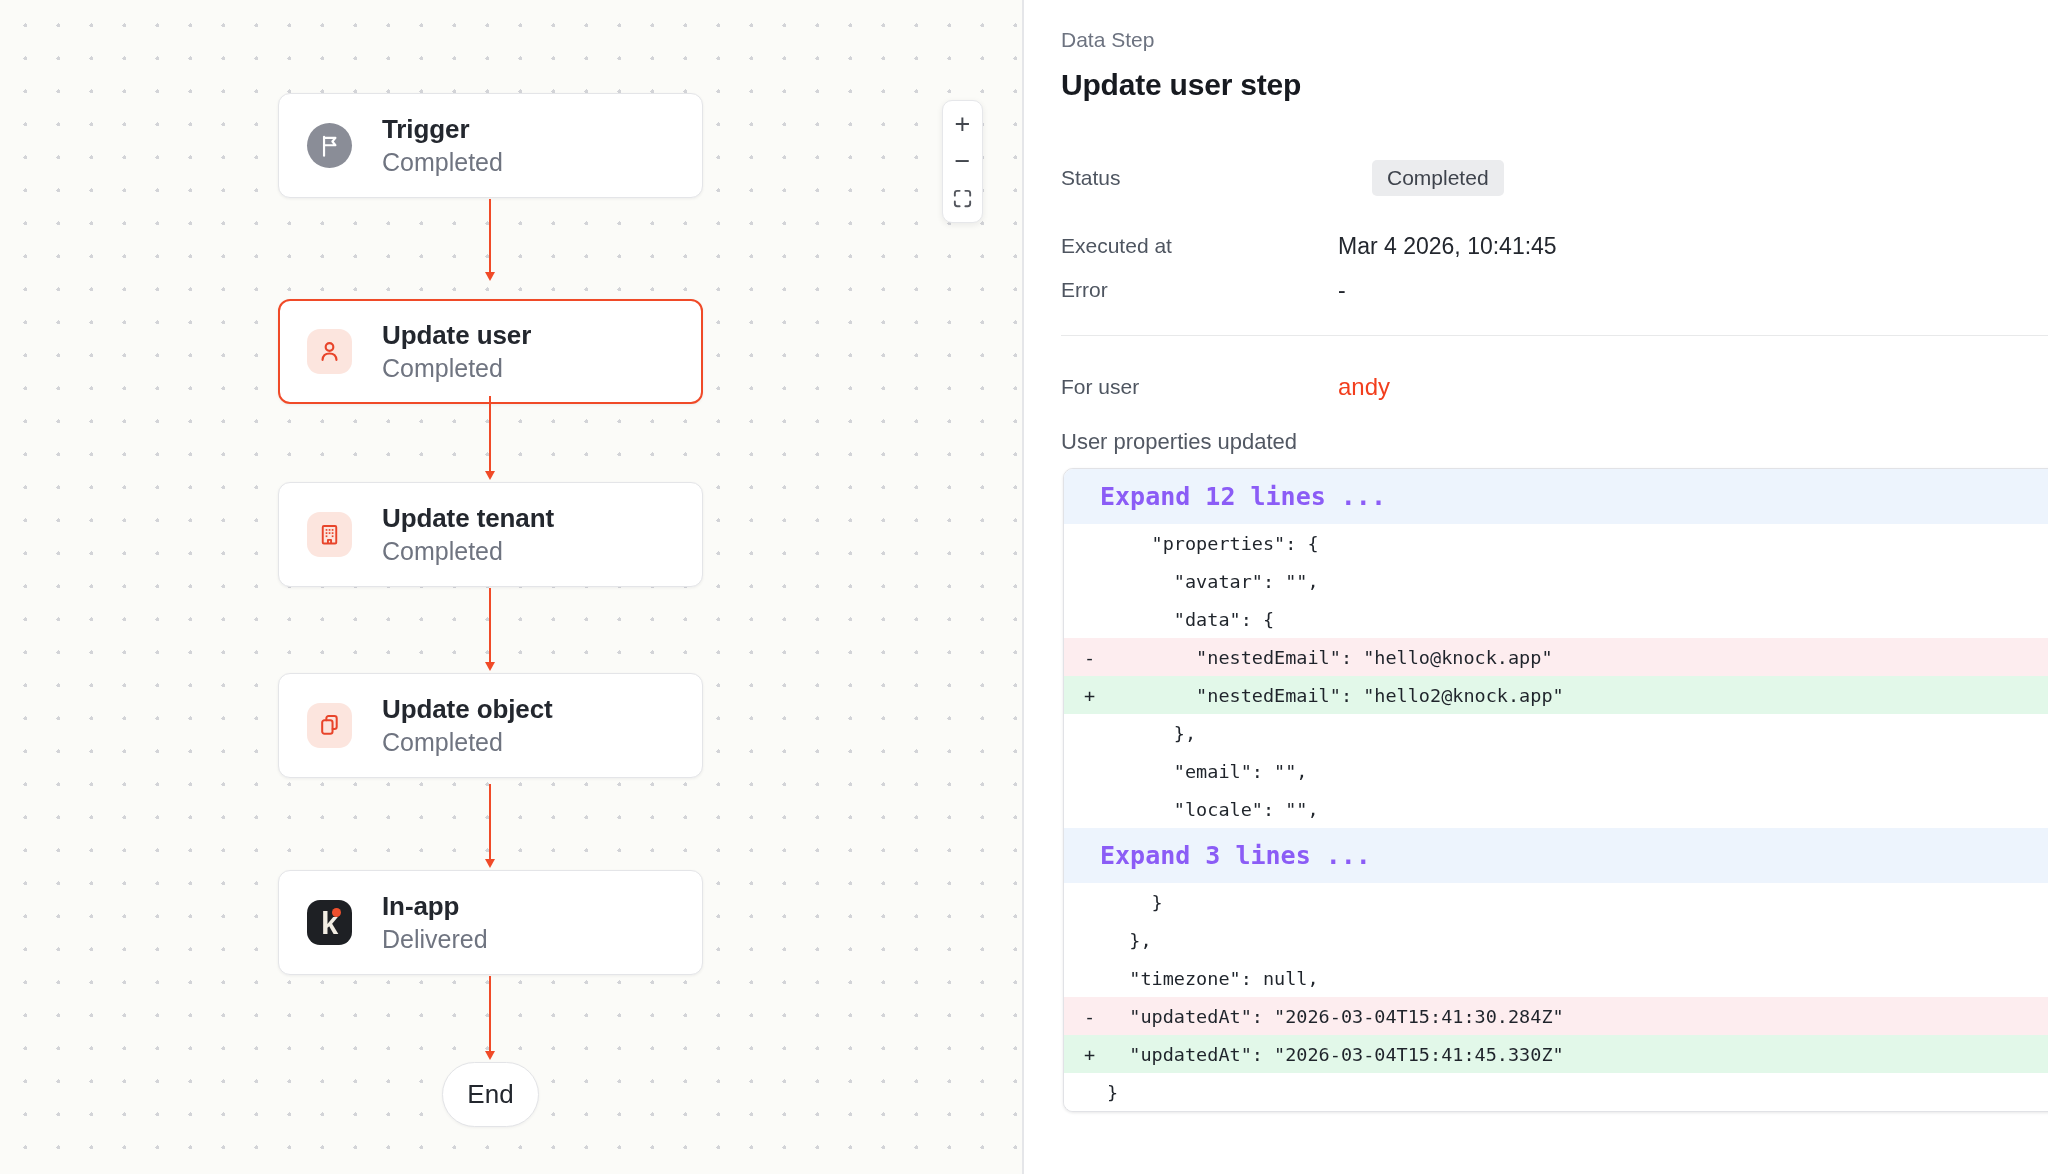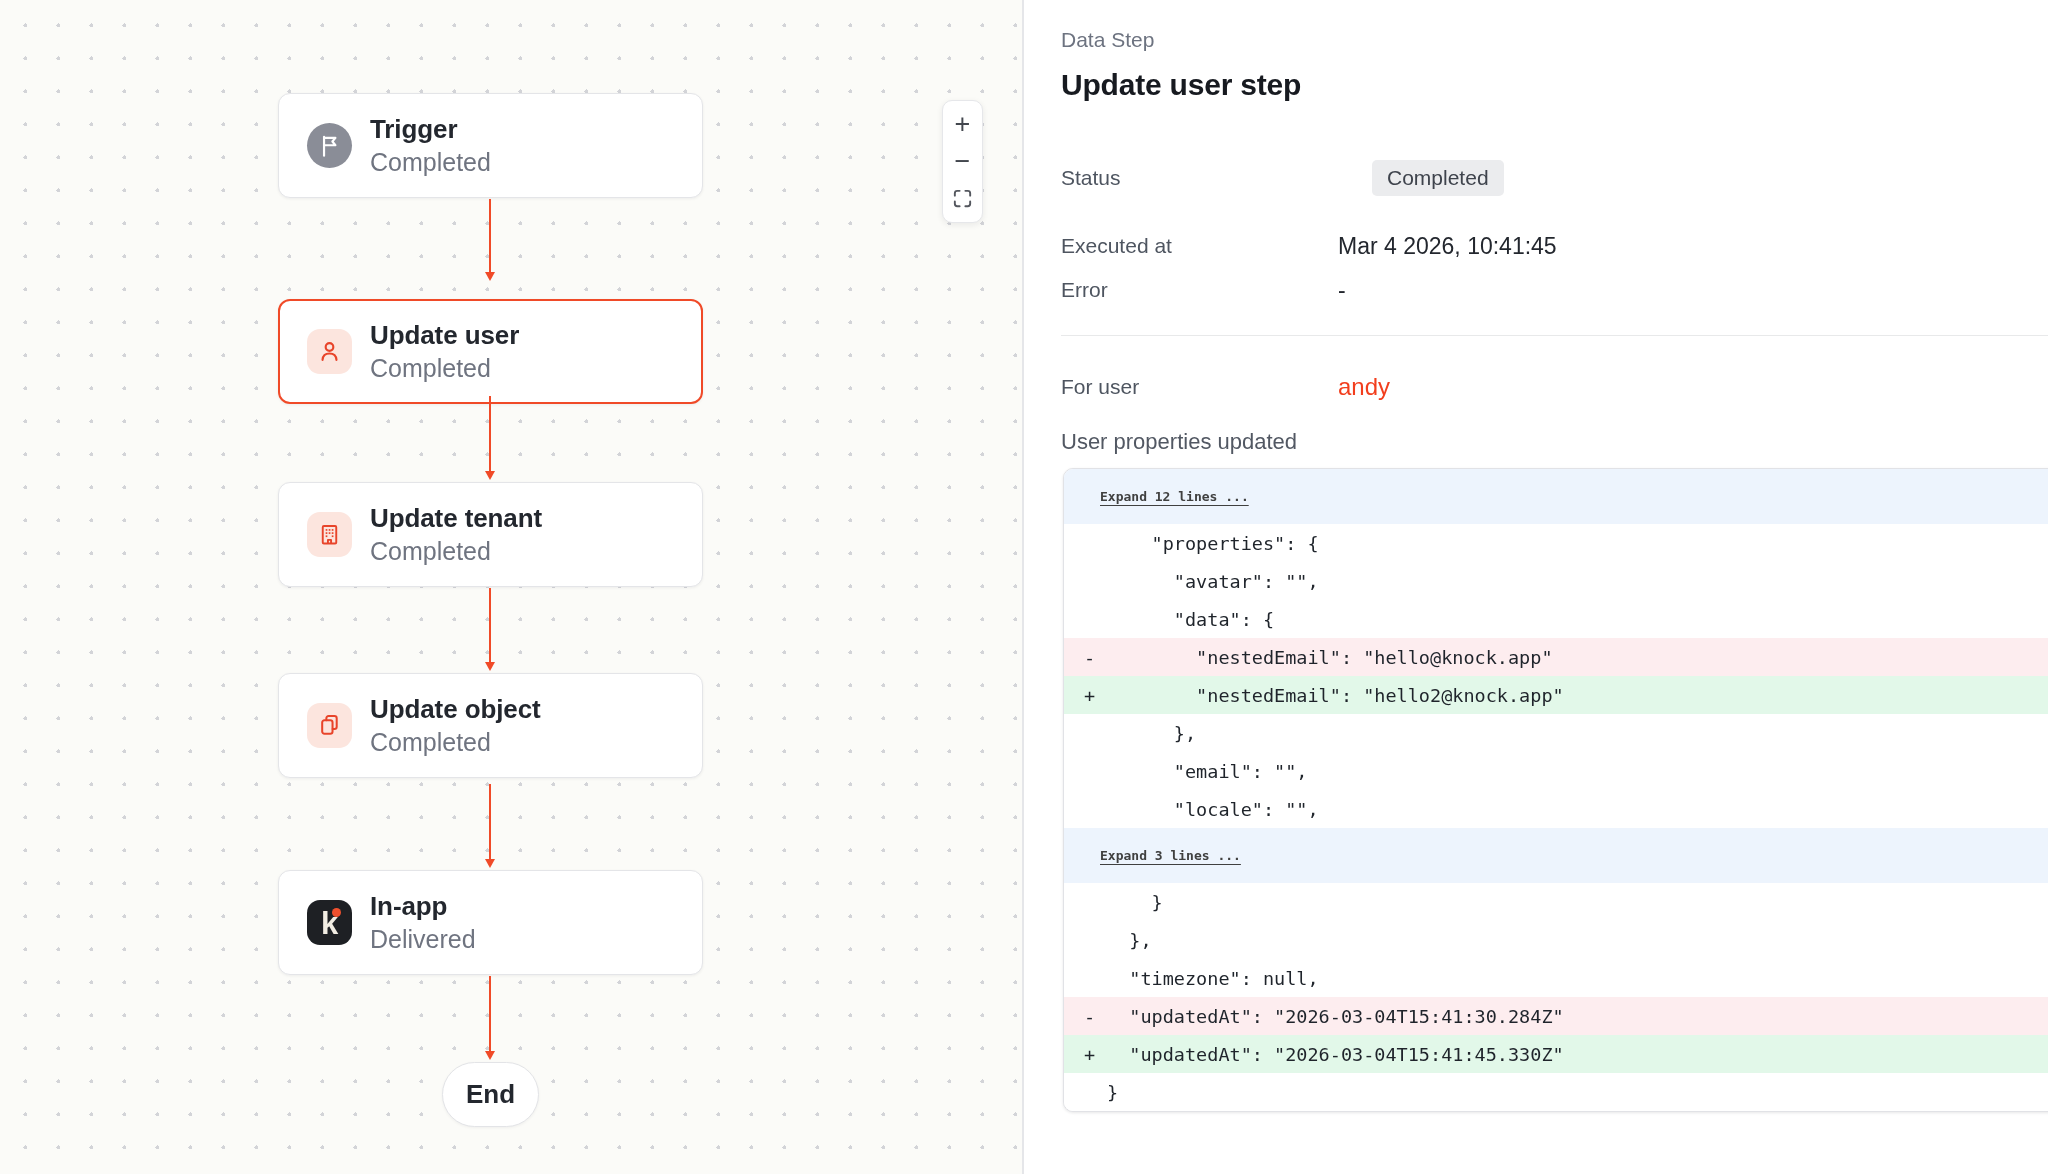--- a/index.html
+++ b/index.html
@@ -13,41 +13,41 @@
     position:absolute;left:0;top:0;width:1024px;height:1174px;box-sizing:border-box;
     background-color:#fbfbf8;
     background-image:radial-gradient(circle,#d3d4d8 2px,transparent 2px);
     background-size:33px 33px;background-position:9px 9px;
     border-right:2px solid #e5e6e9;
   }
   .node{
     position:absolute;left:278px;width:425px;height:105px;box-sizing:border-box;
     background:#fff;border:1px solid #e4e5e8;border-radius:12px;
     box-shadow:0 1px 3px rgba(20,24,33,.06);
-    display:flex;align-items:center;padding-left:28px;gap:18px;cursor:pointer;
+    display:flex;align-items:center;padding-left:28px;gap:30px;cursor:pointer;
   }
   .node.selected{border:2px solid #f04a28;padding-left:27px;}
   .tile{width:45px;height:45px;border-radius:13px;flex:none;display:flex;align-items:center;justify-content:center;}
   .tile.red{background:#fce5de;}
   .tile.circle{border-radius:50%;background:#8a8d97;}
   .tile.dark{background:#1e2024;position:relative;}
   .k-letter{color:#f2ede3;font-size:31px;font-weight:bold;line-height:1;transform:translateY(1px);}
   .k-dot{position:absolute;width:9px;height:9px;border-radius:50%;background:#f0502e;top:8px;right:11px;}
   .node-title{font-size:26px;font-weight:600;color:#23272e;line-height:33px;letter-spacing:-0.1px;}
   .node-sub{font-size:25px;color:#6f7480;line-height:32px;}
   .arrow{position:absolute;left:489px;width:2px;background:#f04a28;}
   .arrow::after{
     content:"";position:absolute;bottom:-8px;left:-4.5px;width:0;height:0;
     border-left:5.5px solid transparent;border-right:5.5px solid transparent;border-top:9px solid #f04a28;
   }
   .end-pill{
     position:absolute;left:442px;top:1062px;width:97px;height:65px;box-sizing:border-box;
     background:#fff;border:1px solid #e3e4e7;border-radius:33px;box-shadow:0 1px 3px rgba(20,24,33,.05);
     display:flex;align-items:center;justify-content:center;
-    font-size:26px;font-weight:700;color:#23272e;
+    font-size:26px;font-weight:400;color:#23272e;
   }
   .zoom-panel{
     position:absolute;left:942px;top:100px;width:41px;box-sizing:border-box;
     background:#fff;border:1px solid #e6e7ea;border-radius:10px;
     box-shadow:0 2px 6px rgba(20,24,33,.08);
     display:flex;flex-direction:column;align-items:center;padding:5px 0;
   }
   .zoom-btn{width:41px;height:37px;display:flex;align-items:center;justify-content:center;
     font-size:27px;color:#43474e;cursor:pointer;user-select:none;}
   
@@ -75,21 +75,21 @@
     background:#fff;border:1px solid #e1e2e6;border-radius:10px;overflow:hidden;
     box-shadow:0 1px 3px rgba(20,24,33,.10);
   }
   .drow{
     display:flex;align-items:center;height:38px;background:#fff;padding-left:20px;
     font-family:"DejaVu Sans Mono",monospace;font-size:18.5px;color:#1f242b;white-space:pre;
   }
   .drow.expand{height:55px;background:#edf4fd;padding-left:36px;}
   .drow.del{background:#fdedef;}
   .drow.add{background:#e2f8e9;}
-  .expand-link{font-weight:bold;font-size:13px;text-decoration:underline;text-underline-offset:4px;cursor:pointer;color:#404040;}
+  .expand-link{font-weight:bold;font-size:25px;text-underline-offset:4px;cursor:pointer;color:#8b5cf6;}
   .gut{width:23px;flex:none;}
   .code{white-space:pre;}
 </style>
 </head>
 <body>
 
 <div class="canvas">
 
   <div class="node" style="top:93px">
     <div class="tile circle">

